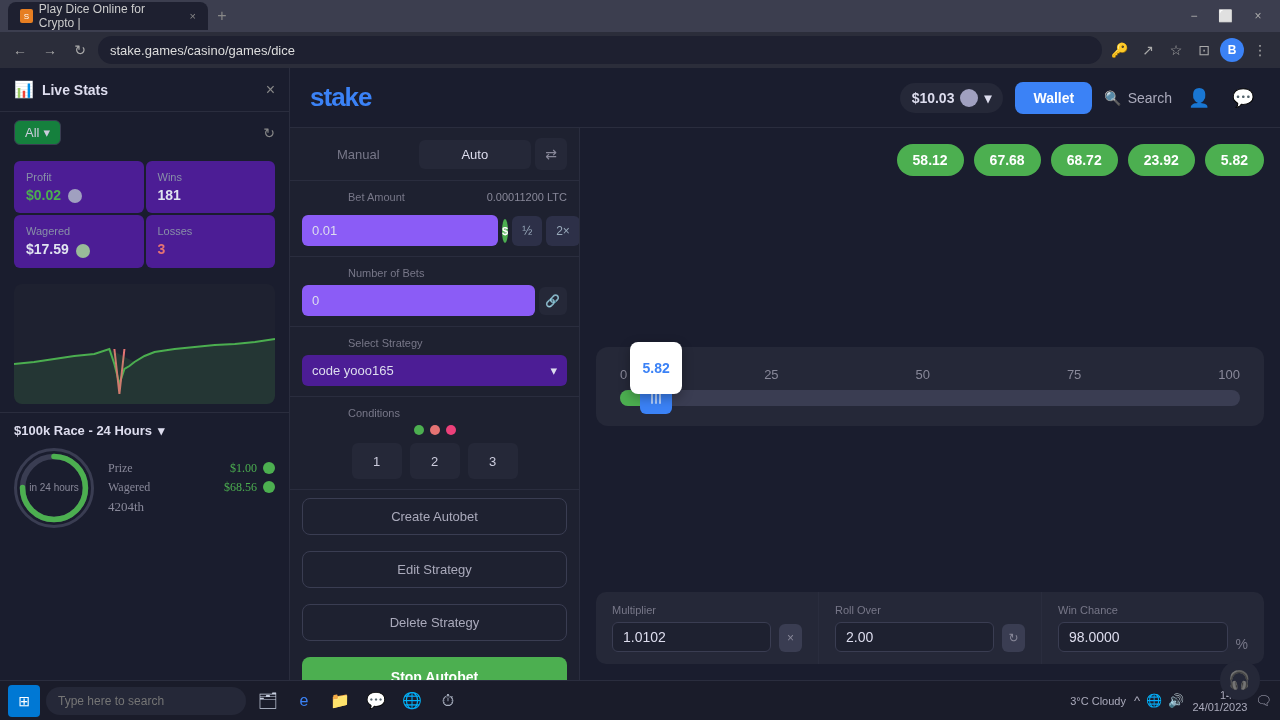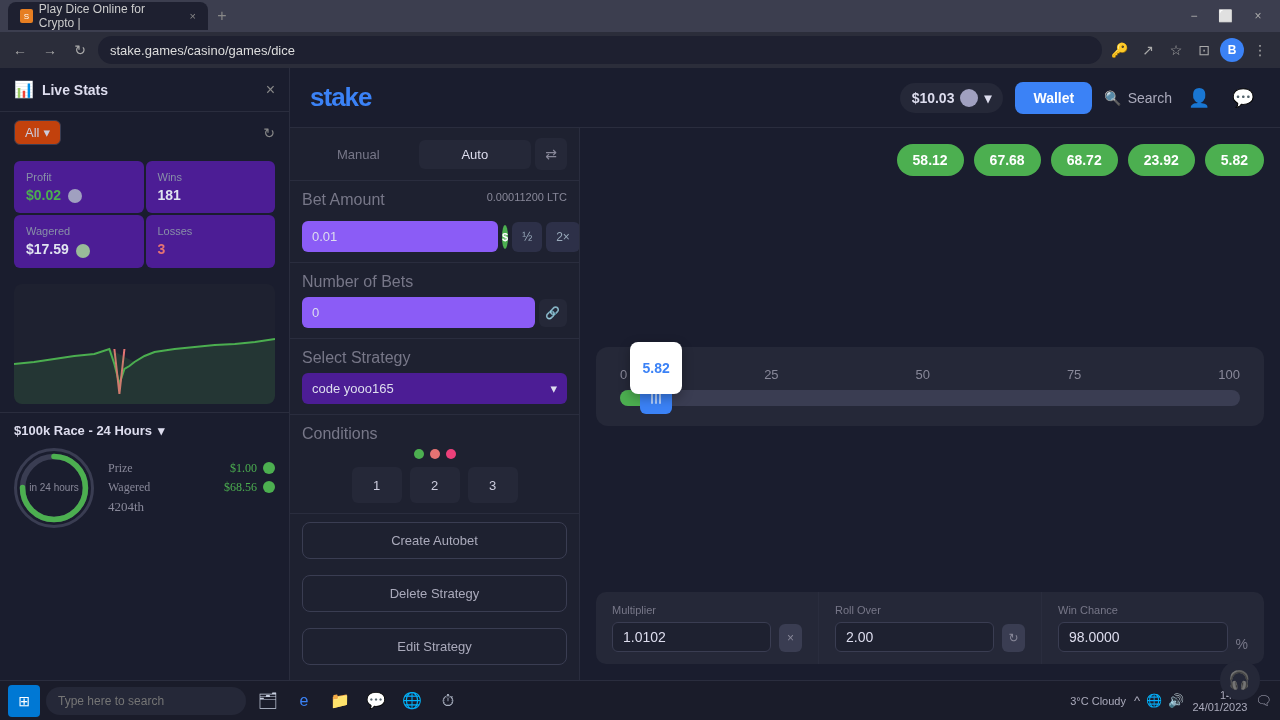--- a/index.html
+++ b/index.html
@@ -167,21 +167,21 @@
       color: #888; cursor: pointer;
       font-size: 16px;
     }
     .stats-filter-row {
       display: flex;
       align-items: center;
       justify-content: space-between;
       padding: 8px 14px;
     }
     .filter-dropdown {
-      background: #c2410c;
+      background: #15803d;
       border: 1px solid #3a3d52;
       border-radius: 6px;
       color: #ccd;
       padding: 4px 10px;
       font-size: 13px;
       display: flex;
       align-items: center;
       gap: 4px;
       cursor: pointer;
     }
@@ -415,23 +415,24 @@
       cursor: pointer;
       font-size: 14px;
       display: flex; align-items: center; justify-content: center;
     }
 
     .bet-section {
       padding: 10px 12px;
       border-bottom: 1px solid #2a2d3e;
     }
     .bet-section-label {
-      font-size: 16px;
+      font-size: 11px;
       color: #778;
       margin-bottom: 6px;
+      margin-left: 46px;
     }
     .bet-section-right {
       font-size: 11px;
       color: #889;
     }
     .bet-section-header {
       display: flex;
       justify-content: space-between;
       margin-bottom: 6px;
     }
@@ -972,22 +973,22 @@
             <div class="condition-dot pink"></div>
           </div>
           <div class="conditions-btns">
             <button class="condition-btn">1</button>
             <button class="condition-btn">2</button>
             <button class="condition-btn">3</button>
           </div>
         </div>
 
         <button class="action-btn">Create Autobet</button>
+        <button class="action-btn">Edit Strategy</button>
         <button class="action-btn">Delete Strategy</button>
-        <button class="action-btn">Edit Strategy</button>
 
         <button class="stop-autobet-btn">Stop Autobet</button>
       </div>
 
       <div class="game-area">
 
         <div class="dice-results">
           <div class="dice-result-pill green">58.12</div>
           <div class="dice-result-pill green">67.68</div>
           <div class="dice-result-pill green">68.72</div>

